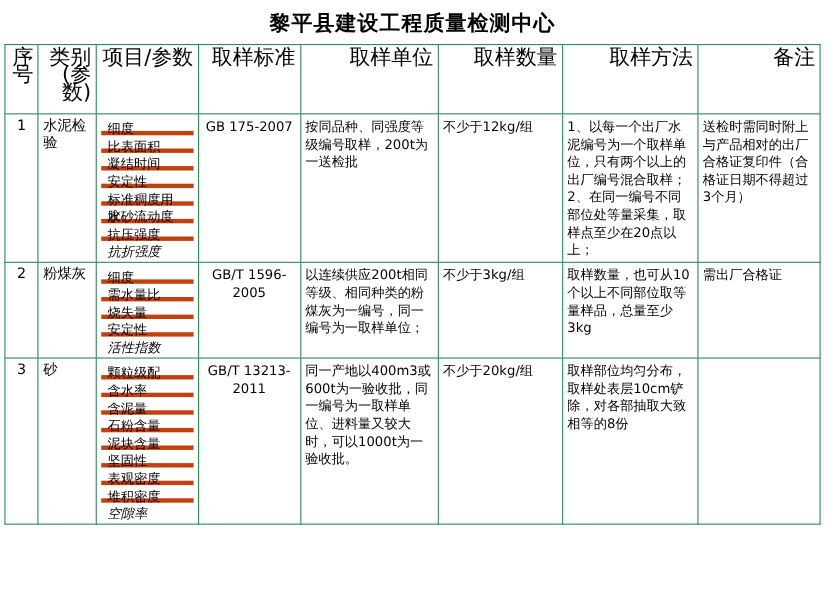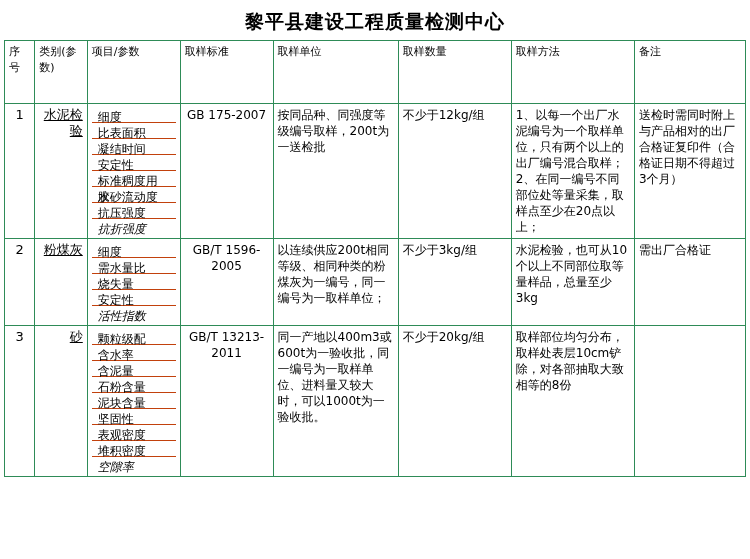--- a/index.html
+++ b/index.html
@@ -40,42 +40,41 @@
   }
   table.freq td, table.freq th {
     border: 1px solid #2e8b57;
     vertical-align: top;
     padding: 3px 4px;
     line-height: 16px;
     font-weight: normal;
     font-family: "DejaVu Sans", "Liberation Sans", sans-serif;
   }
   th.hdr {
-    text-align: left;
+    text-align: right;
     vertical-align: middle;
-    font-size: 11px;
+    font-size: 19px;
     height: 56px;
     margin-top: 12px;
   }
   td.c-seq {
     text-align: center;
     vertical-align: middle;
     font-size: 13px;
   }
   td.c-cat {
-    text-align: right;
+    text-align: left;
     vertical-align: middle;
     font-size: 13px;
-    text-decoration: underline;
   }
   td.c-item {
     padding: 0;
   }
   td.c-item .sub {
-    border-bottom: 1px solid #c2410c;
+    border-bottom: 4px solid #c2410c;
     padding: 2px 6px;
     height: 16px;
     line-height: 16px;
     font-size: 12px;
     box-sizing: border-box;
   }
   td.c-item .sub:last-child {
     border-bottom: none;
     font-style: italic;
   }
@@ -159,21 +158,21 @@
         <td class="c-item">
           <div class="sub">细度</div>
           <div class="sub">需水量比</div>
           <div class="sub">烧失量</div>
           <div class="sub">安定性</div>
           <div class="sub">活性指数</div>
         </td>
         <td class="c-std">GB/T 1596-2005</td>
         <td class="c-unit">以连续供应200t相同等级、相同种类的粉煤灰为一编号，同一编号为一取样单位；</td>
         <td class="c-qty">不少于3kg/组</td>
-        <td class="c-method">水泥检验，也可从10个以上不同部位取等量样品，总量至少3kg</td>
+        <td class="c-method">取样数量，也可从10个以上不同部位取等量样品，总量至少3kg</td>
         <td class="c-note">需出厂合格证</td>
       </tr>
 
       <tr>
         <td class="c-seq">3</td>
         <td class="c-cat">砂</td>
         <td class="c-item">
           <div class="sub">颗粒级配</div>
           <div class="sub">含水率</div>
           <div class="sub">含泥量</div>

